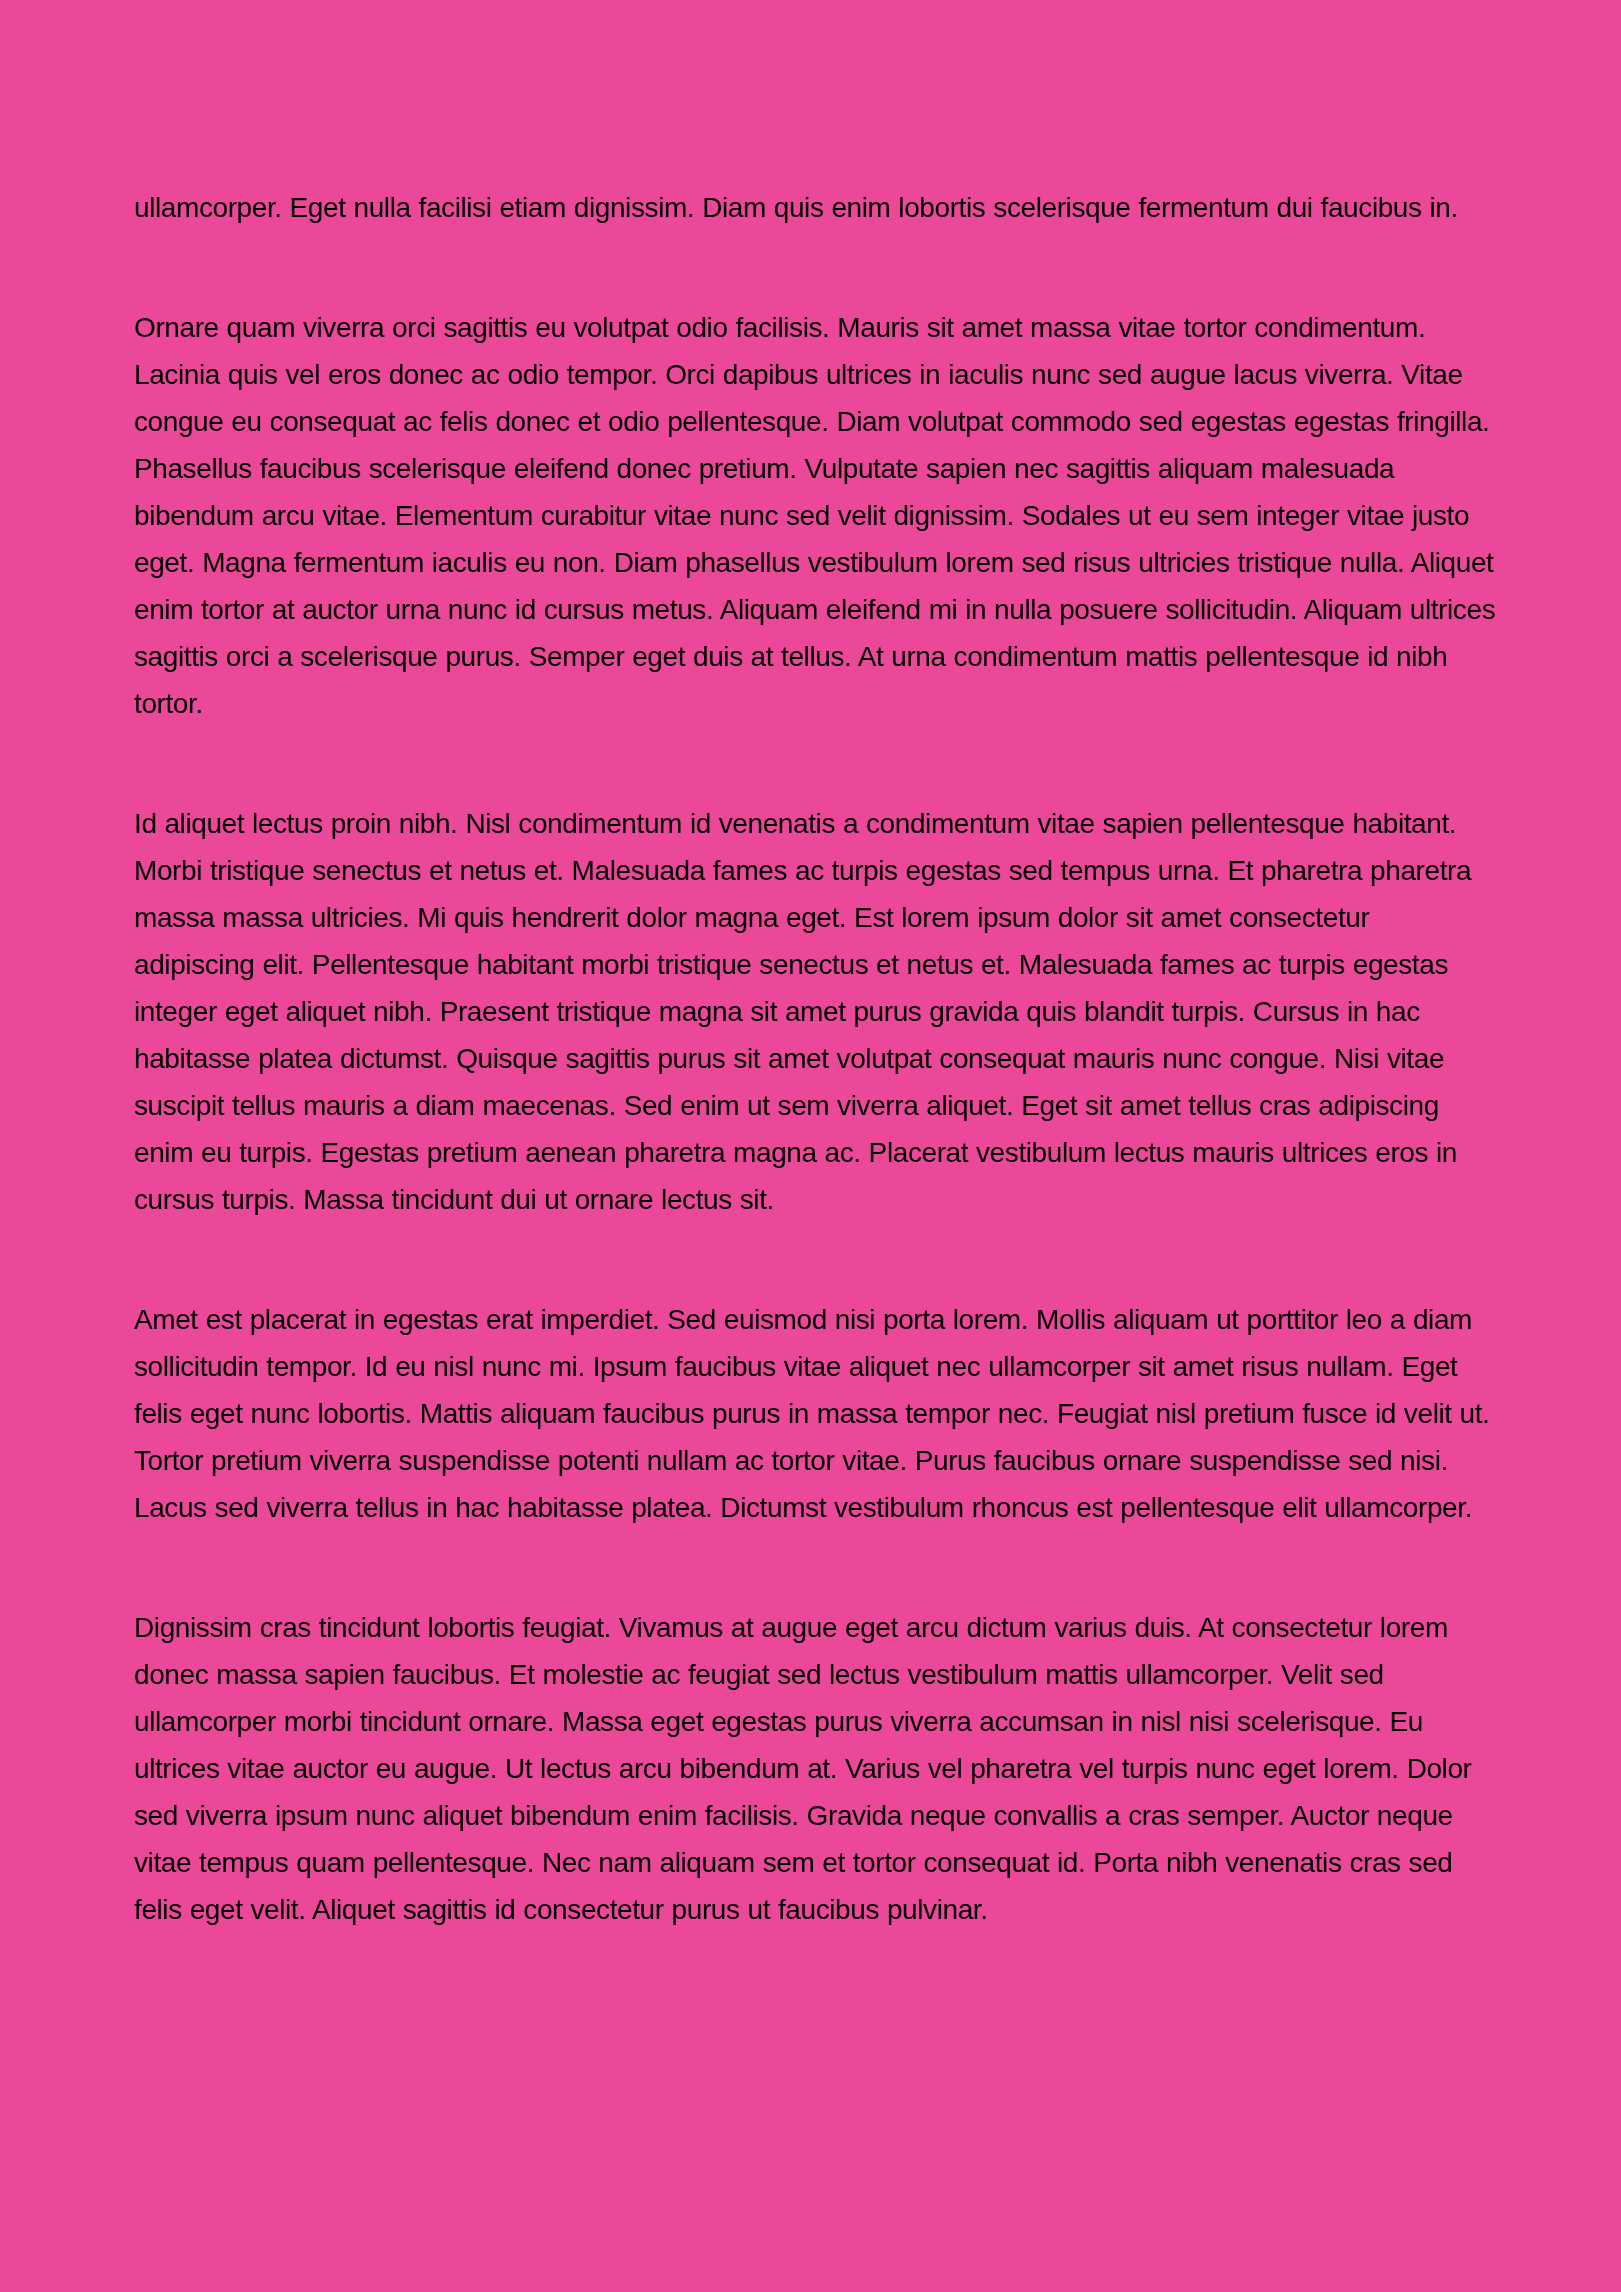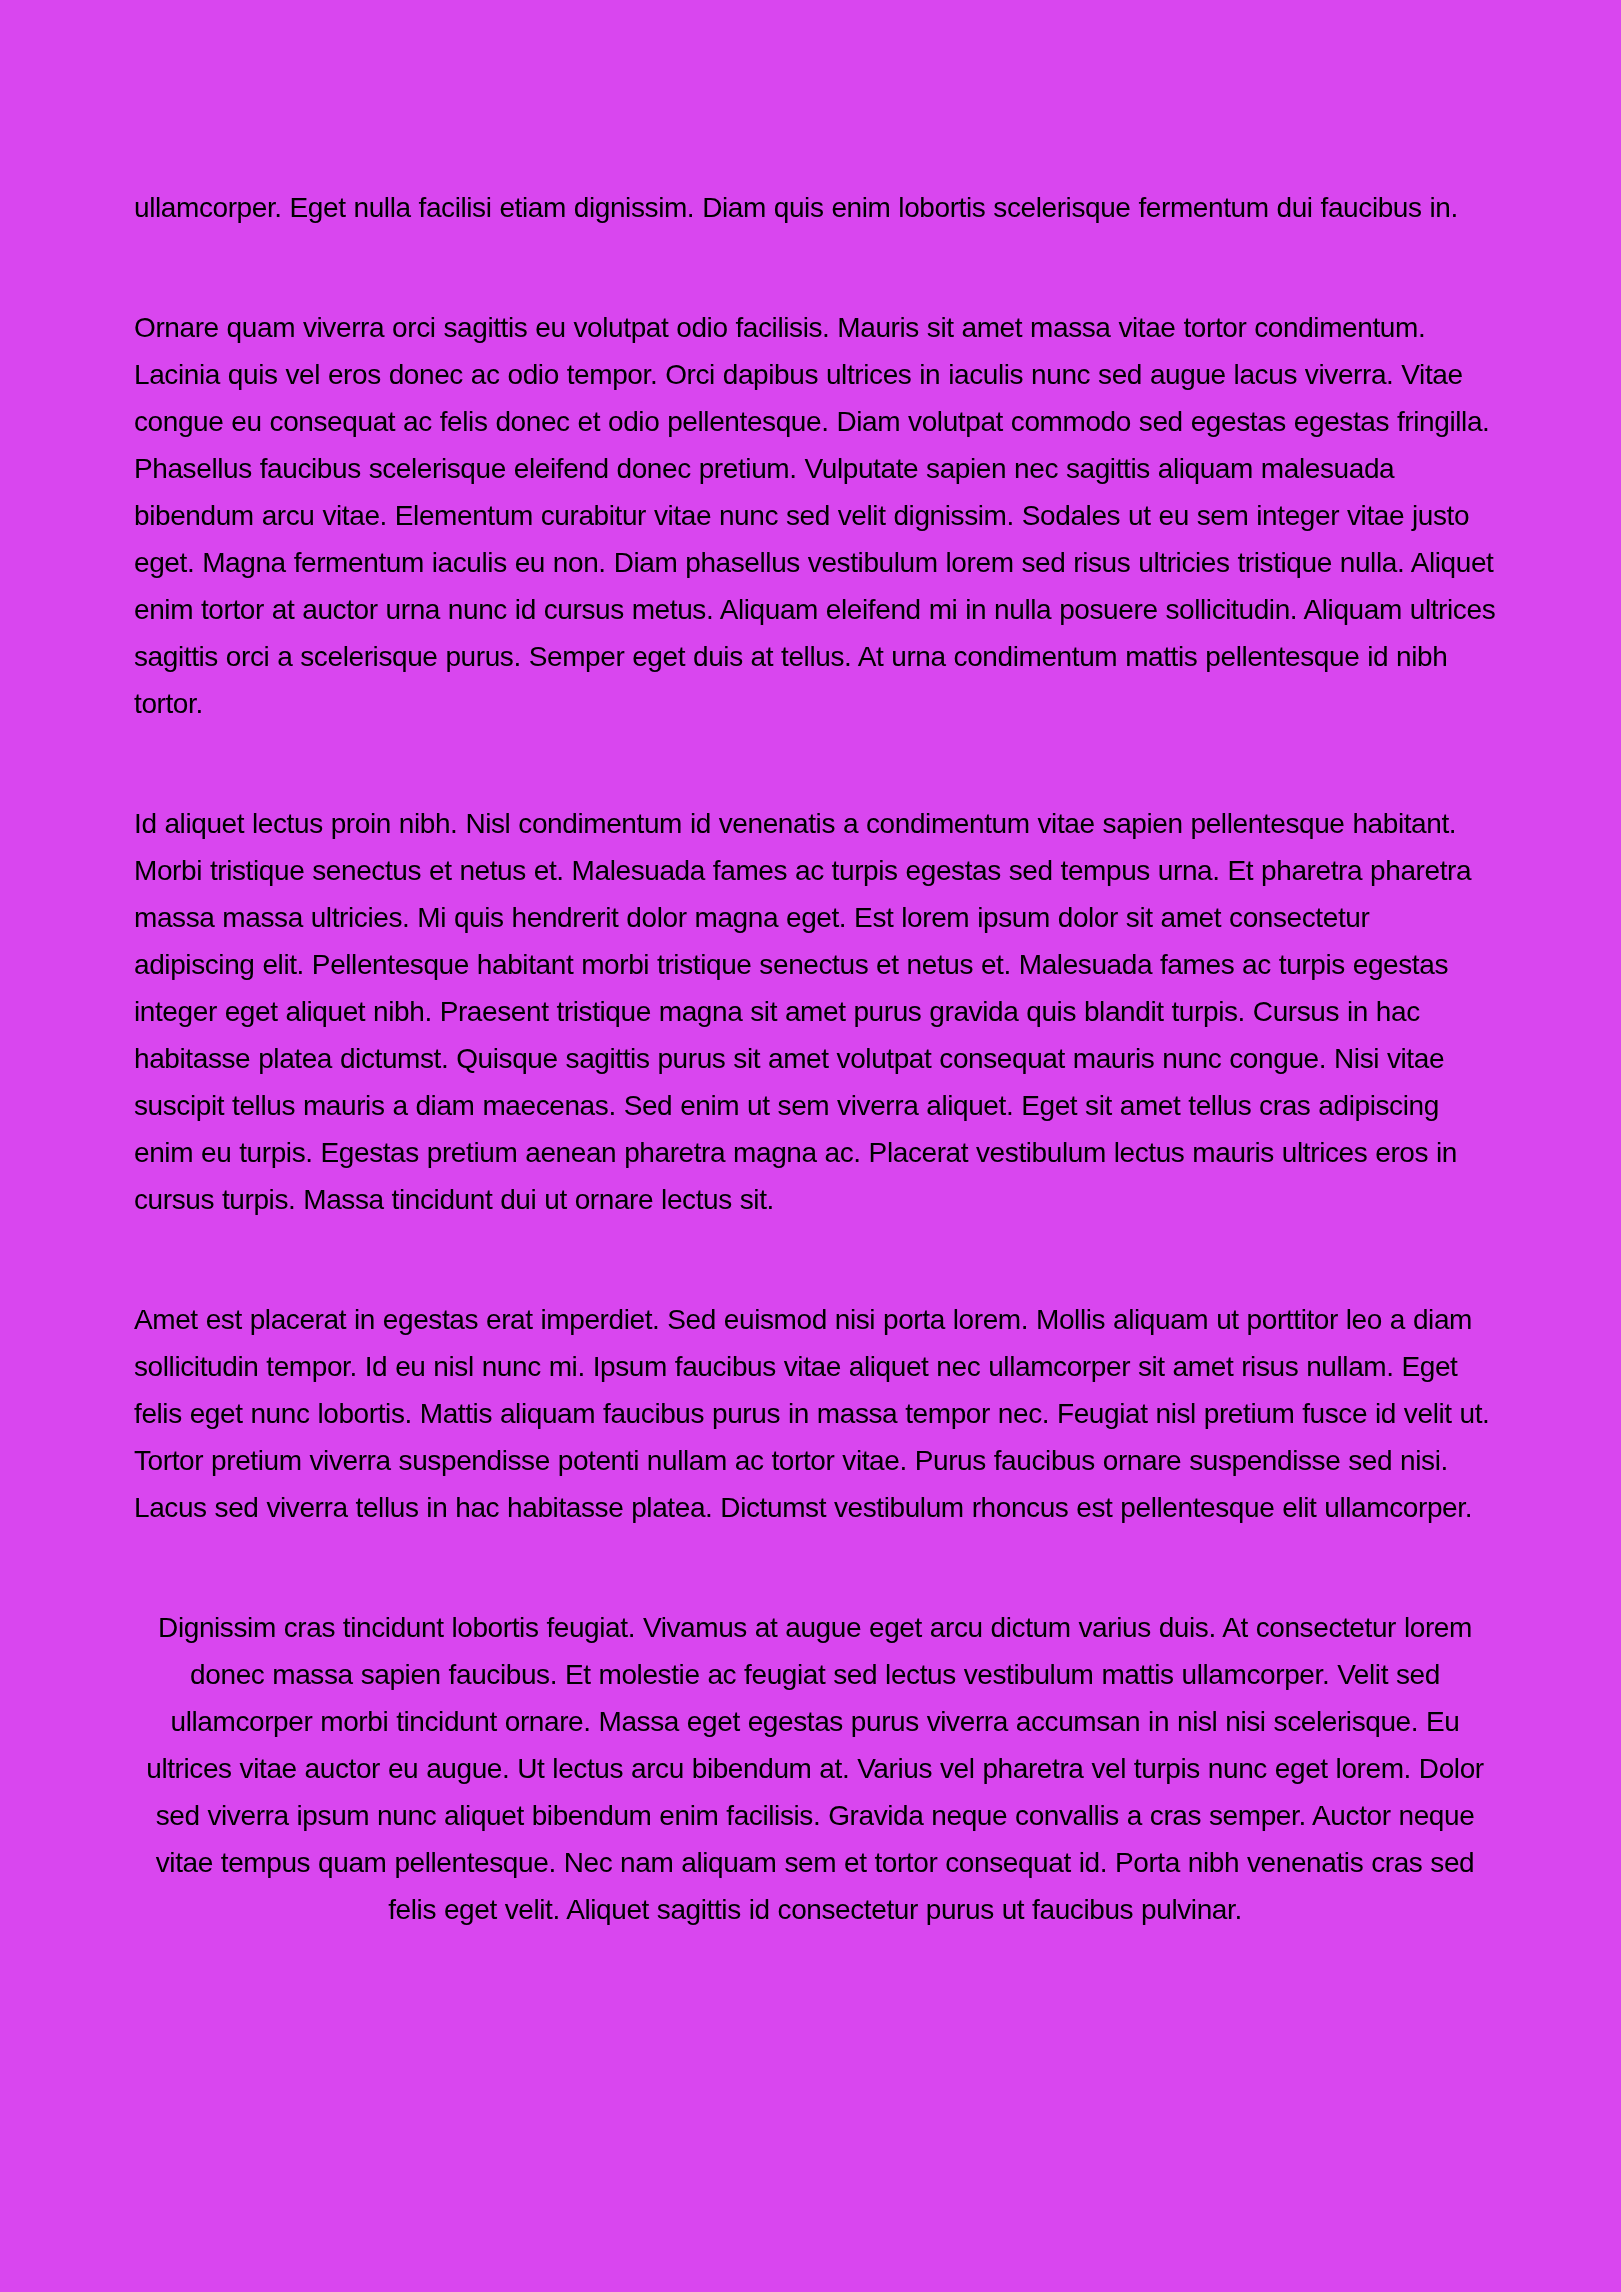--- a/index.html
+++ b/index.html
@@ -4,21 +4,21 @@
 <style>
   html, body {
     margin: 0;
     padding: 0;
     background: #ffffff;
   }
   .page {
     position: relative;
     width: 1621px;
     height: 2293px;
-    background: #d946ef;
+    background: #ec4899;
     overflow: hidden;
     font-family: "Liberation Sans", "DejaVu Sans", sans-serif;
   }
   .doc-content {
     position: absolute;
     left: 134px;
     top: 184px;
     width: 1362px;
   }
   .doc-content p {
@@ -26,21 +26,20 @@
     padding: 0;
     font-size: 28px;
     line-height: 47px;
     letter-spacing: -0.4px;
     color: #000000;
     text-align: left;
     word-spacing: 0.5px;
   }
   .doc-content p:last-child {
     margin-bottom: 12px;
-    text-align: center;
   }
 </style>
 </head>
 <body>
 
 <div class="page">
   <div class="doc-content">
     <p>ullamcorper. Eget nulla facilisi etiam dignissim. Diam quis enim lobortis scelerisque fermentum dui faucibus in.</p>
     <p>Ornare quam viverra orci sagittis eu volutpat odio facilisis. Mauris sit amet massa vitae tortor condimentum. Lacinia quis vel eros donec ac odio tempor. Orci dapibus ultrices in iaculis nunc sed augue lacus viverra. Vitae congue eu consequat ac felis donec et odio pellentesque. Diam volutpat commodo sed egestas egestas fringilla. Phasellus faucibus scelerisque eleifend donec pretium. Vulputate sapien nec sagittis aliquam malesuada bibendum arcu vitae. Elementum curabitur vitae nunc sed velit dignissim. Sodales ut eu sem integer vitae justo eget. Magna fermentum iaculis eu non. Diam phasellus vestibulum lorem sed risus ultricies tristique nulla. Aliquet enim tortor at auctor urna nunc id cursus metus. Aliquam eleifend mi in nulla posuere sollicitudin. Aliquam ultrices sagittis orci a scelerisque purus. Semper eget duis at tellus. At urna condimentum mattis pellentesque id nibh tortor.</p>
     <p>Id aliquet lectus proin nibh. Nisl condimentum id venenatis a condimentum vitae sapien pellentesque habitant. Morbi tristique senectus et netus et. Malesuada fames ac turpis egestas sed tempus urna. Et pharetra pharetra massa massa ultricies. Mi quis hendrerit dolor magna eget. Est lorem ipsum dolor sit amet consectetur adipiscing elit. Pellentesque habitant morbi tristique senectus et netus et. Malesuada fames ac turpis egestas integer eget aliquet nibh. Praesent tristique magna sit amet purus gravida quis blandit turpis. Cursus in hac habitasse platea dictumst. Quisque sagittis purus sit amet volutpat consequat mauris nunc congue. Nisi vitae suscipit tellus mauris a diam maecenas. Sed enim ut sem viverra aliquet. Eget sit amet tellus cras adipiscing enim eu turpis. Egestas pretium aenean pharetra magna ac. Placerat vestibulum lectus mauris ultrices eros in cursus turpis. Massa tincidunt dui ut ornare lectus sit.</p>

